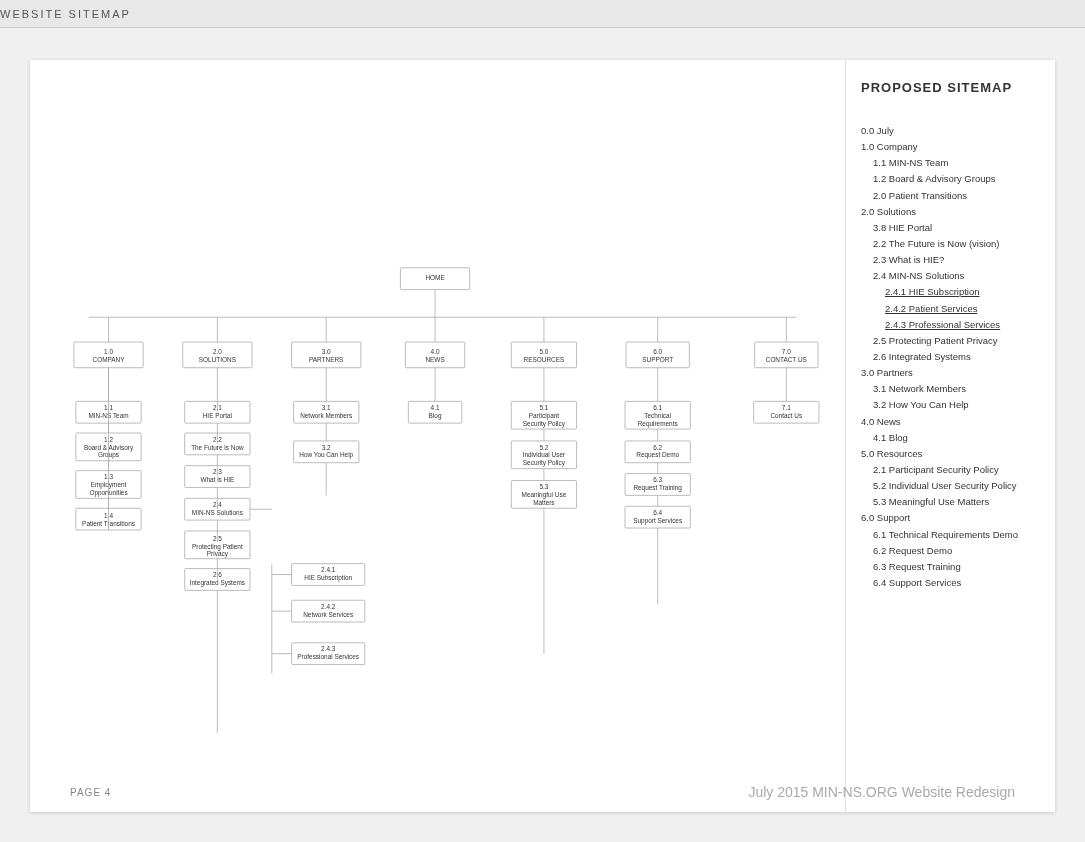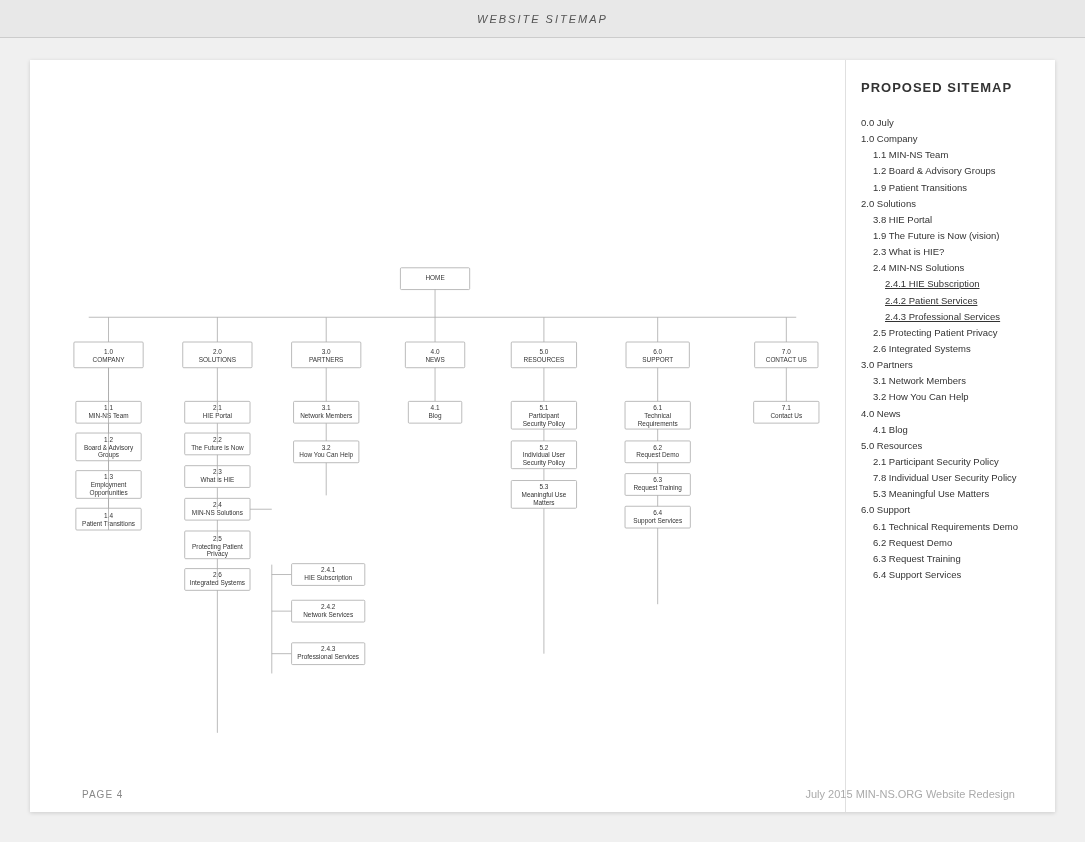--- a/index.html
+++ b/index.html
@@ -17,26 +17,25 @@
       width: 1085px;
       height: 842px;
       background: #f0f0f0;
       position: relative;
     }
 
     
     .header-bar {
       width: 100%;
       background: #e8e8e8;
-      height: 38px;
+      height: 28px;
       display: flex;
       align-items: center;
-      justify-content: center;
+      justify-content: flex-start;
       border-bottom: 1px solid #ccc;
-      font-style: italic;
     }
     .header-title {
       font-size: 11px;
       letter-spacing: 2px;
       color: #555;
       font-weight: normal;
     }
 
     
     .main-page {
@@ -66,50 +65,49 @@
       width: 210px;
       bottom: 0;
       padding: 20px 15px;
       border-left: 1px solid #e0e0e0;
     }
     .proposed-title {
       font-size: 13px;
       font-weight: bold;
       letter-spacing: 1px;
       color: #333;
-      margin-bottom: 20px;
+      margin-bottom: 28px;
     }
     .proposed-list {
       font-size: 9.5px;
       color: #333;
       line-height: 1.7;
     }
     .proposed-list .item { display: block; }
     .proposed-list .sub1 { padding-left: 12px; }
     .proposed-list .sub2 { padding-left: 24px; text-decoration: underline; }
 
     
     .page-footer {
       position: absolute;
       bottom: 12px;
       left: 0;
       right: 0;
       display: flex;
       justify-content: space-between;
       align-items: center;
       padding: 0 40px;
-      margin-left: 12px;
     }
     .page-num {
       font-size: 10px;
       color: #888;
       letter-spacing: 1px;
     }
     .page-credit {
-      font-size: 11px;
+      font-size: 14px;
       color: #aaa;
     }
 
     
     .diagram-svg {
       position: absolute;
       top: 0;
       left: 0;
       width: 820px;
       height: 100%;
@@ -328,39 +326,39 @@
       </svg>
     </div>
 
     <div class="proposed-panel">
       <div class="proposed-title">PROPOSED SITEMAP</div>
       <div class="proposed-list" id="proposed-list">
           <span class="item ">0.0 July</span>
           <span class="item ">1.0 Company</span>
           <span class="item sub1">1.1 MIN-NS Team</span>
           <span class="item sub1">1.2 Board &amp; Advisory Groups</span>
-          <span class="item sub1">1.9 Patient Transitions</span>
+          <span class="item sub1">2.0 Patient Transitions</span>
           <span class="item ">2.0 Solutions</span>
           <span class="item sub1">3.8 HIE Portal</span>
-          <span class="item sub1">1.9 The Future is Now (vision)</span>
+          <span class="item sub1">2.2 The Future is Now (vision)</span>
           <span class="item sub1">2.3 What is HIE?</span>
           <span class="item sub1">2.4 MIN-NS Solutions</span>
           <span class="item sub2">2.4.1 HIE Subscription</span>
           <span class="item sub2">2.4.2 Patient Services</span>
           <span class="item sub2">2.4.3 Professional Services</span>
           <span class="item sub1">2.5 Protecting Patient Privacy</span>
           <span class="item sub1">2.6 Integrated Systems</span>
           <span class="item ">3.0 Partners</span>
           <span class="item sub1">3.1 Network Members</span>
           <span class="item sub1">3.2 How You Can Help</span>
           <span class="item ">4.0 News</span>
           <span class="item sub1">4.1 Blog</span>
           <span class="item ">5.0 Resources</span>
           <span class="item sub1">2.1 Participant Security Policy</span>
-          <span class="item sub1">7.8 Individual User Security Policy</span>
+          <span class="item sub1">5.2 Individual User Security Policy</span>
           <span class="item sub1">5.3 Meaningful Use Matters</span>
           <span class="item ">6.0 Support</span>
           <span class="item sub1">6.1 Technical Requirements Demo</span>
           <span class="item sub1">6.2 Request Demo</span>
           <span class="item sub1">6.3 Request Training</span>
           <span class="item sub1">6.4 Support Services</span>
         </div>
     </div>
 
     <div class="page-footer">

